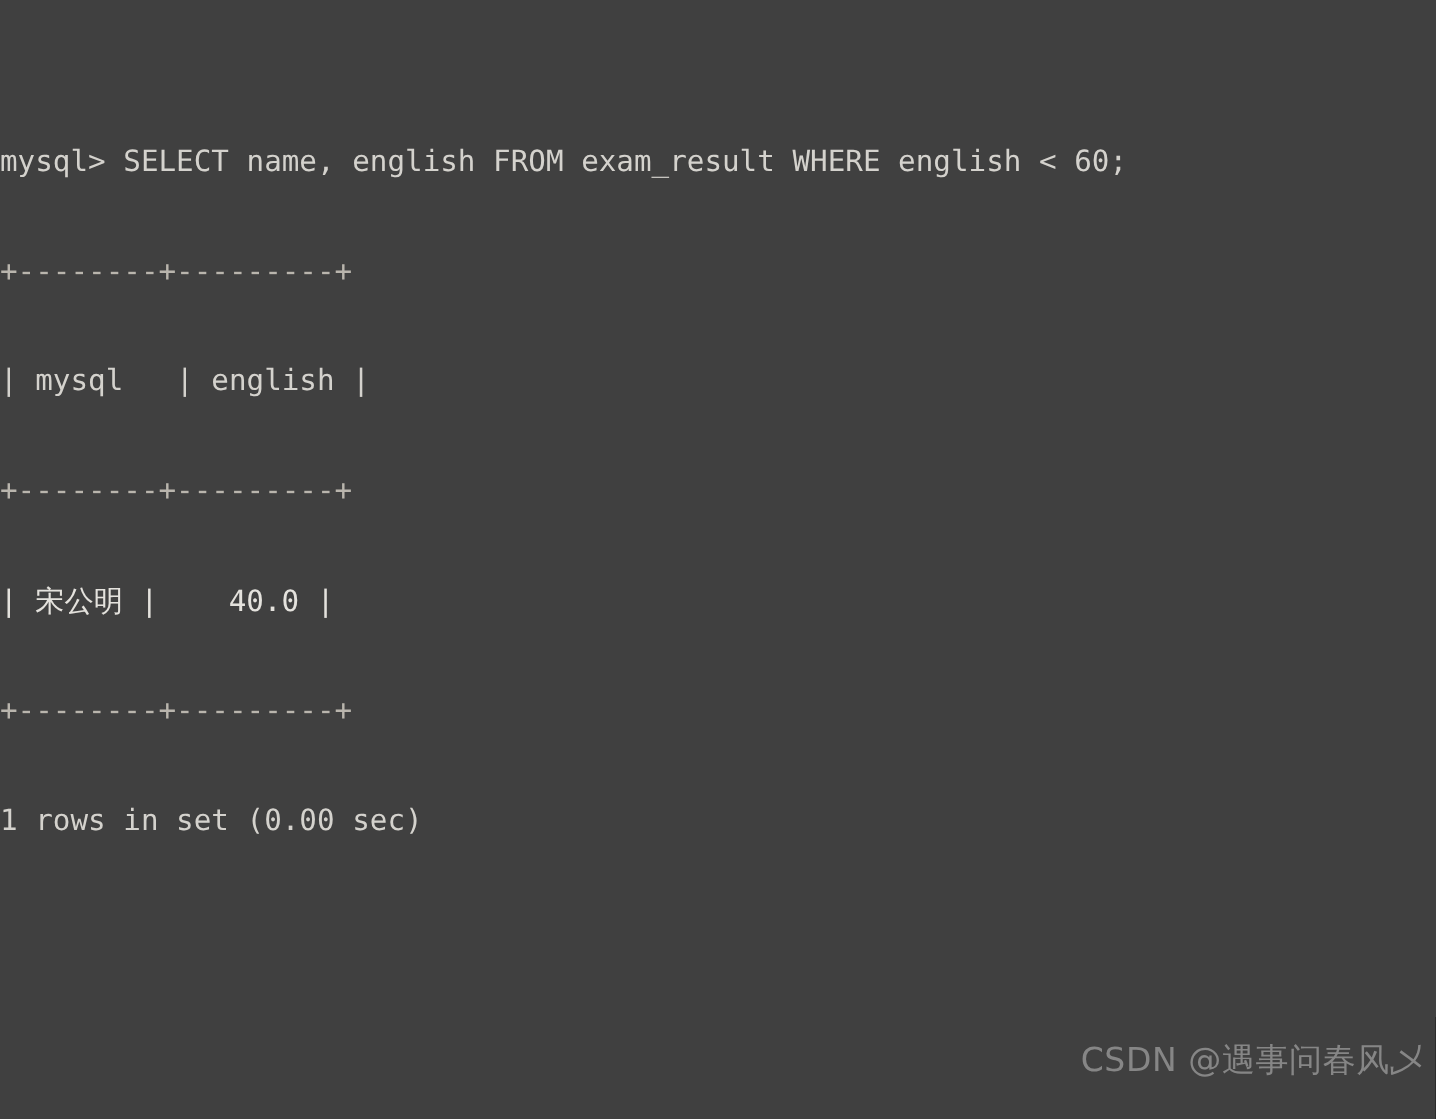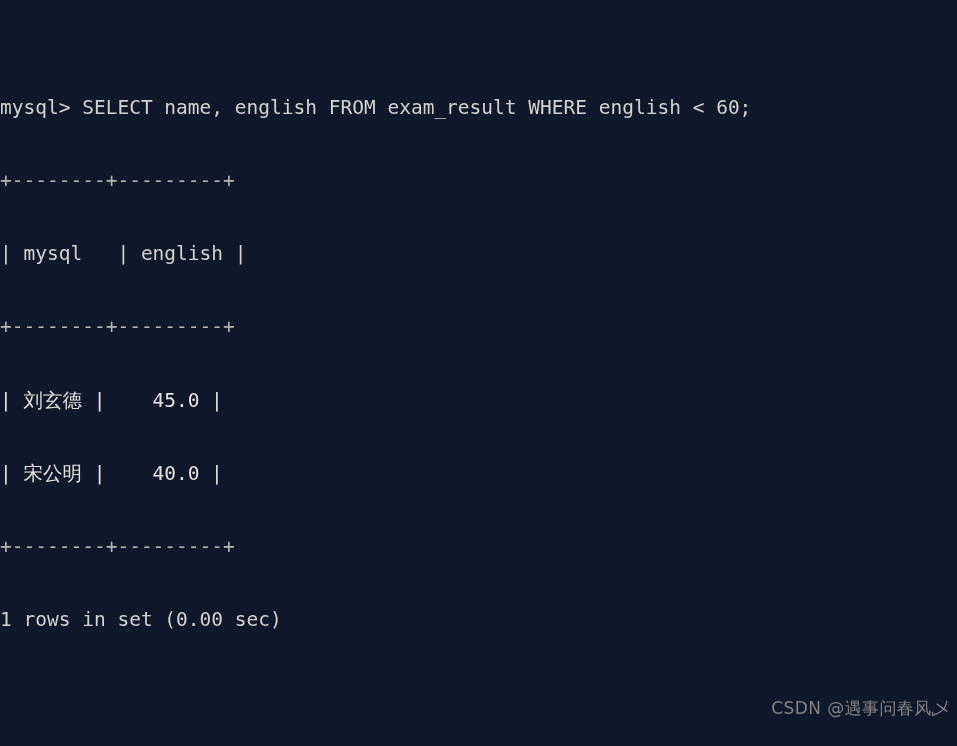--- a/index.html
+++ b/index.html
@@ -47,41 +47,40 @@
   }
   .rule { color: #b9b5ad; }
   .prompt { color: #d4d2cd; }
   .cell { color: #e4e2dd; }
   .status { color: #d4d2cd; }
   #watermark {
     position: absolute;
     right: 8px;
     bottom: 26px;
     color: #8c8c8c;
-    font-size: 17px;
+    font-size: 22px;
     font-family: "DejaVu Sans", "Liberation Sans", sans-serif;
     letter-spacing: 0.4px;
     white-space: pre;
     opacity: 0.92;
     margin-left: 20px;
   }
 </style>
 </head>
 <body>
 
-<div id="terminal" style="background: #0f172a;">
+<div id="terminal" style="background: #404040;">
 
   <div id="screen" style="color: rgb(212, 210, 205);">
 
     
     <span class="line prompt">mysql&gt; SELECT name, english FROM exam_result WHERE english &lt; 60;</span>
     <span class="line rule">+--------+---------+</span>
     <span class="line">| mysql   | english |</span>
     <span class="line rule">+--------+---------+</span>
-    <span class="line cell">| 刘玄德 |    45.0 |</span>
     <span class="line cell">| 宋公明 |    40.0 |</span>
     <span class="line rule">+--------+---------+</span>
     <span class="line status">1 rows in set (0.00 sec)</span>
     
 
     
     
     
     
     

